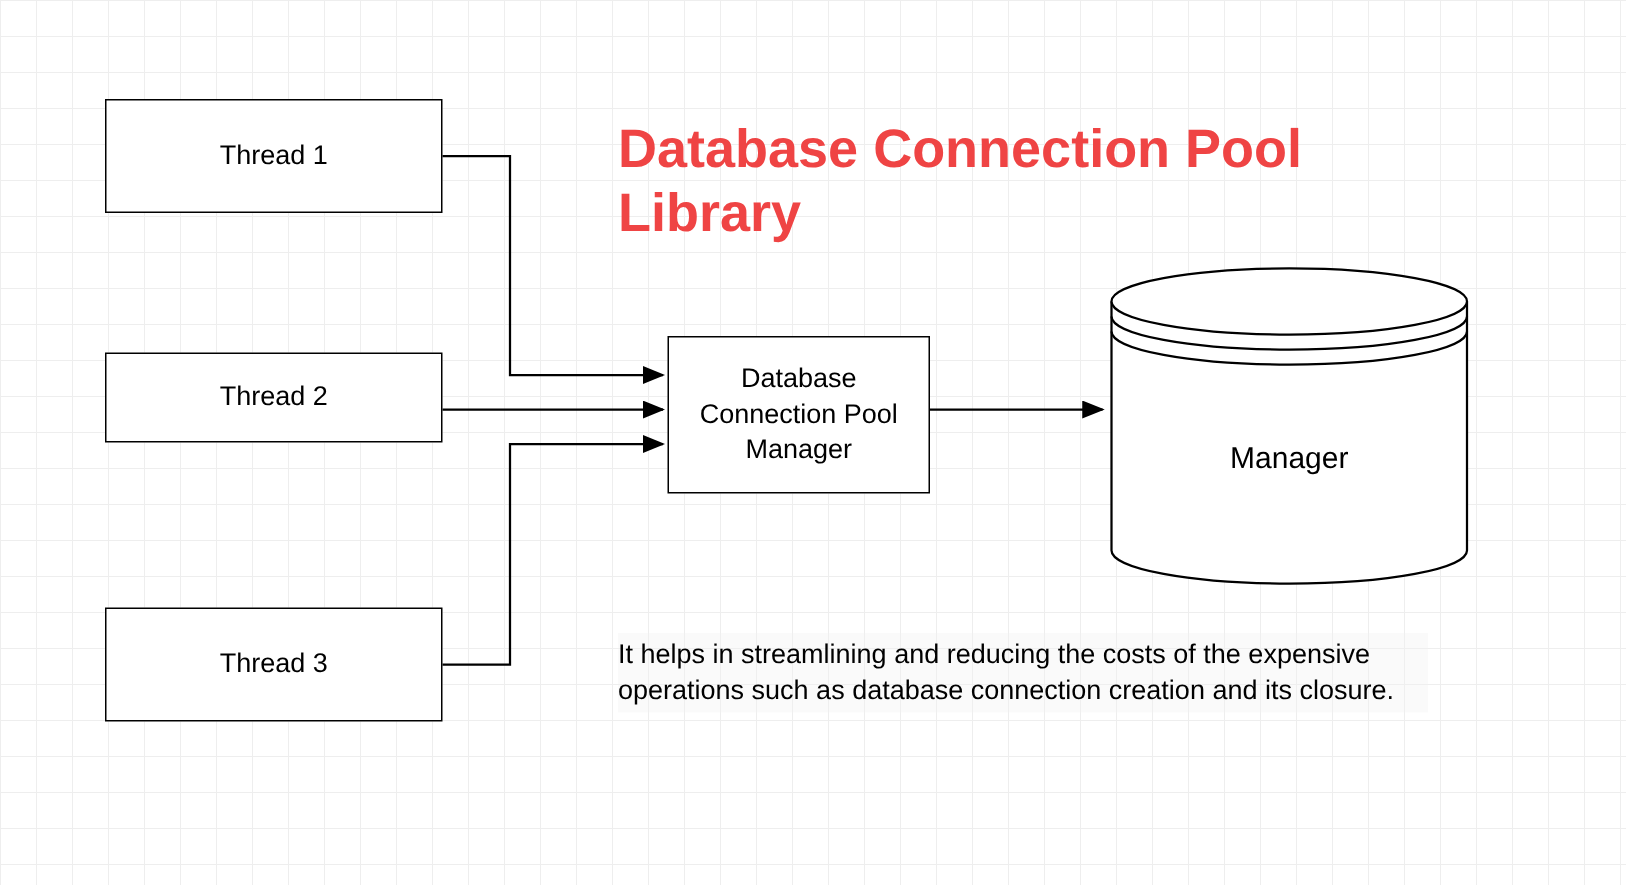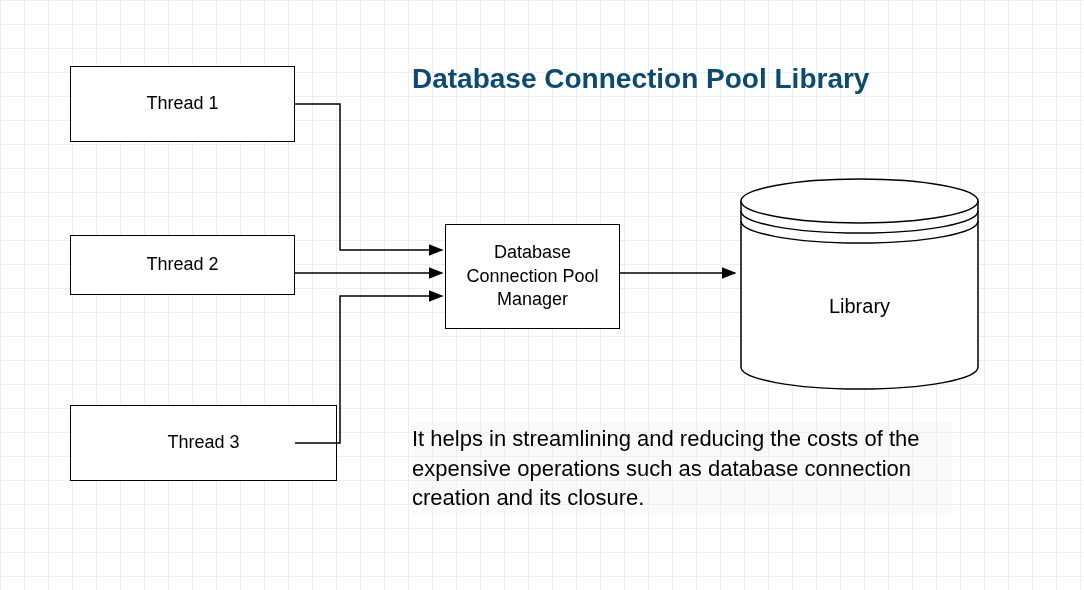--- a/index.html
+++ b/index.html
@@ -33,27 +33,28 @@
     align-items: center;
     justify-content: center;
     text-align: center;
     font-size: 18px;
     line-height: 1.3;
     padding: 2px 8px;
   }
   .title {
     position: absolute;
     font-weight: 800;
-    font-size: 28px;
+    font-size: 36px;
     line-height: 1.2;
-    color: #0c4a6e;
+    color: #ef4444;
+    margin-top: 15px;
   }
   .desc {
     position: absolute;
-    font-size: 22px;
+    font-size: 18px;
     line-height: 1.35;
     color: #000;
     background: rgba(240,240,240,0.35);
     padding: 2px 0;
   }
   .cylinder {
     position: absolute;
   }
   .cylinder-label {
     position: absolute;
@@ -79,40 +80,40 @@
   <div class="title" style="left:412px; top:62px; width:560px;">Database Connection Pool Library</div>
 
   <div class="node" style="left:70px; top:66px; width:225px; height:76px;">
     <span>Thread 1</span>
   </div>
 
   <div class="node" style="left:70px; top:235px; width:225px; height:60px;">
     <span>Thread 2</span>
   </div>
 
-  <div class="node" style="left:70px; top:405px; width:267px; height:76px;">
+  <div class="node" style="left:70px; top:405px; width:225px; height:76px;">
     <span>Thread 3</span>
   </div>
 
   <div class="node" style="left:445px; top:224px; width:175px; height:105px;">
     <span>Database Connection Pool Manager</span>
   </div>
 
   <div class="cylinder" style="left:737px; top:175px; width:245px; height:218px;">
     <svg width="245" height="218" viewBox="0 0 245 218">
 
       <path d="M 4 26 L 4 192 A 118 22 0 0 0 241 192 L 241 26" fill="#fff" stroke="#000" stroke-width="1.5"></path>
 
       <ellipse cx="122.5" cy="26" rx="118.5" ry="22" fill="#fff" stroke="#000" stroke-width="1.5"></ellipse>
 
       <path d="M 4 36 A 118 22 0 0 0 241 36" fill="none" stroke="#000" stroke-width="1.5"></path>
 
       <path d="M 4 46 A 118 22 0 0 0 241 46" fill="none" stroke="#000" stroke-width="1.5"></path>
     </svg>
-    <div class="cylinder-label" style="top:120px;">Library</div>
+    <div class="cylinder-label" style="top:120px;">Manager</div>
   </div>
 
   <div class="desc" style="left:412px; top:422px; width:540px;">It helps in streamlining and reducing the costs of the expensive operations such as database connection creation and its closure.</div>
 
   <svg class="arrows">
     <defs>
       <marker id="arrowhead" markerWidth="10" markerHeight="8" refX="9" refY="4" orient="auto">
         <polygon points="0 0, 10 4, 0 8" fill="#000"></polygon>
       </marker>
     </defs>

